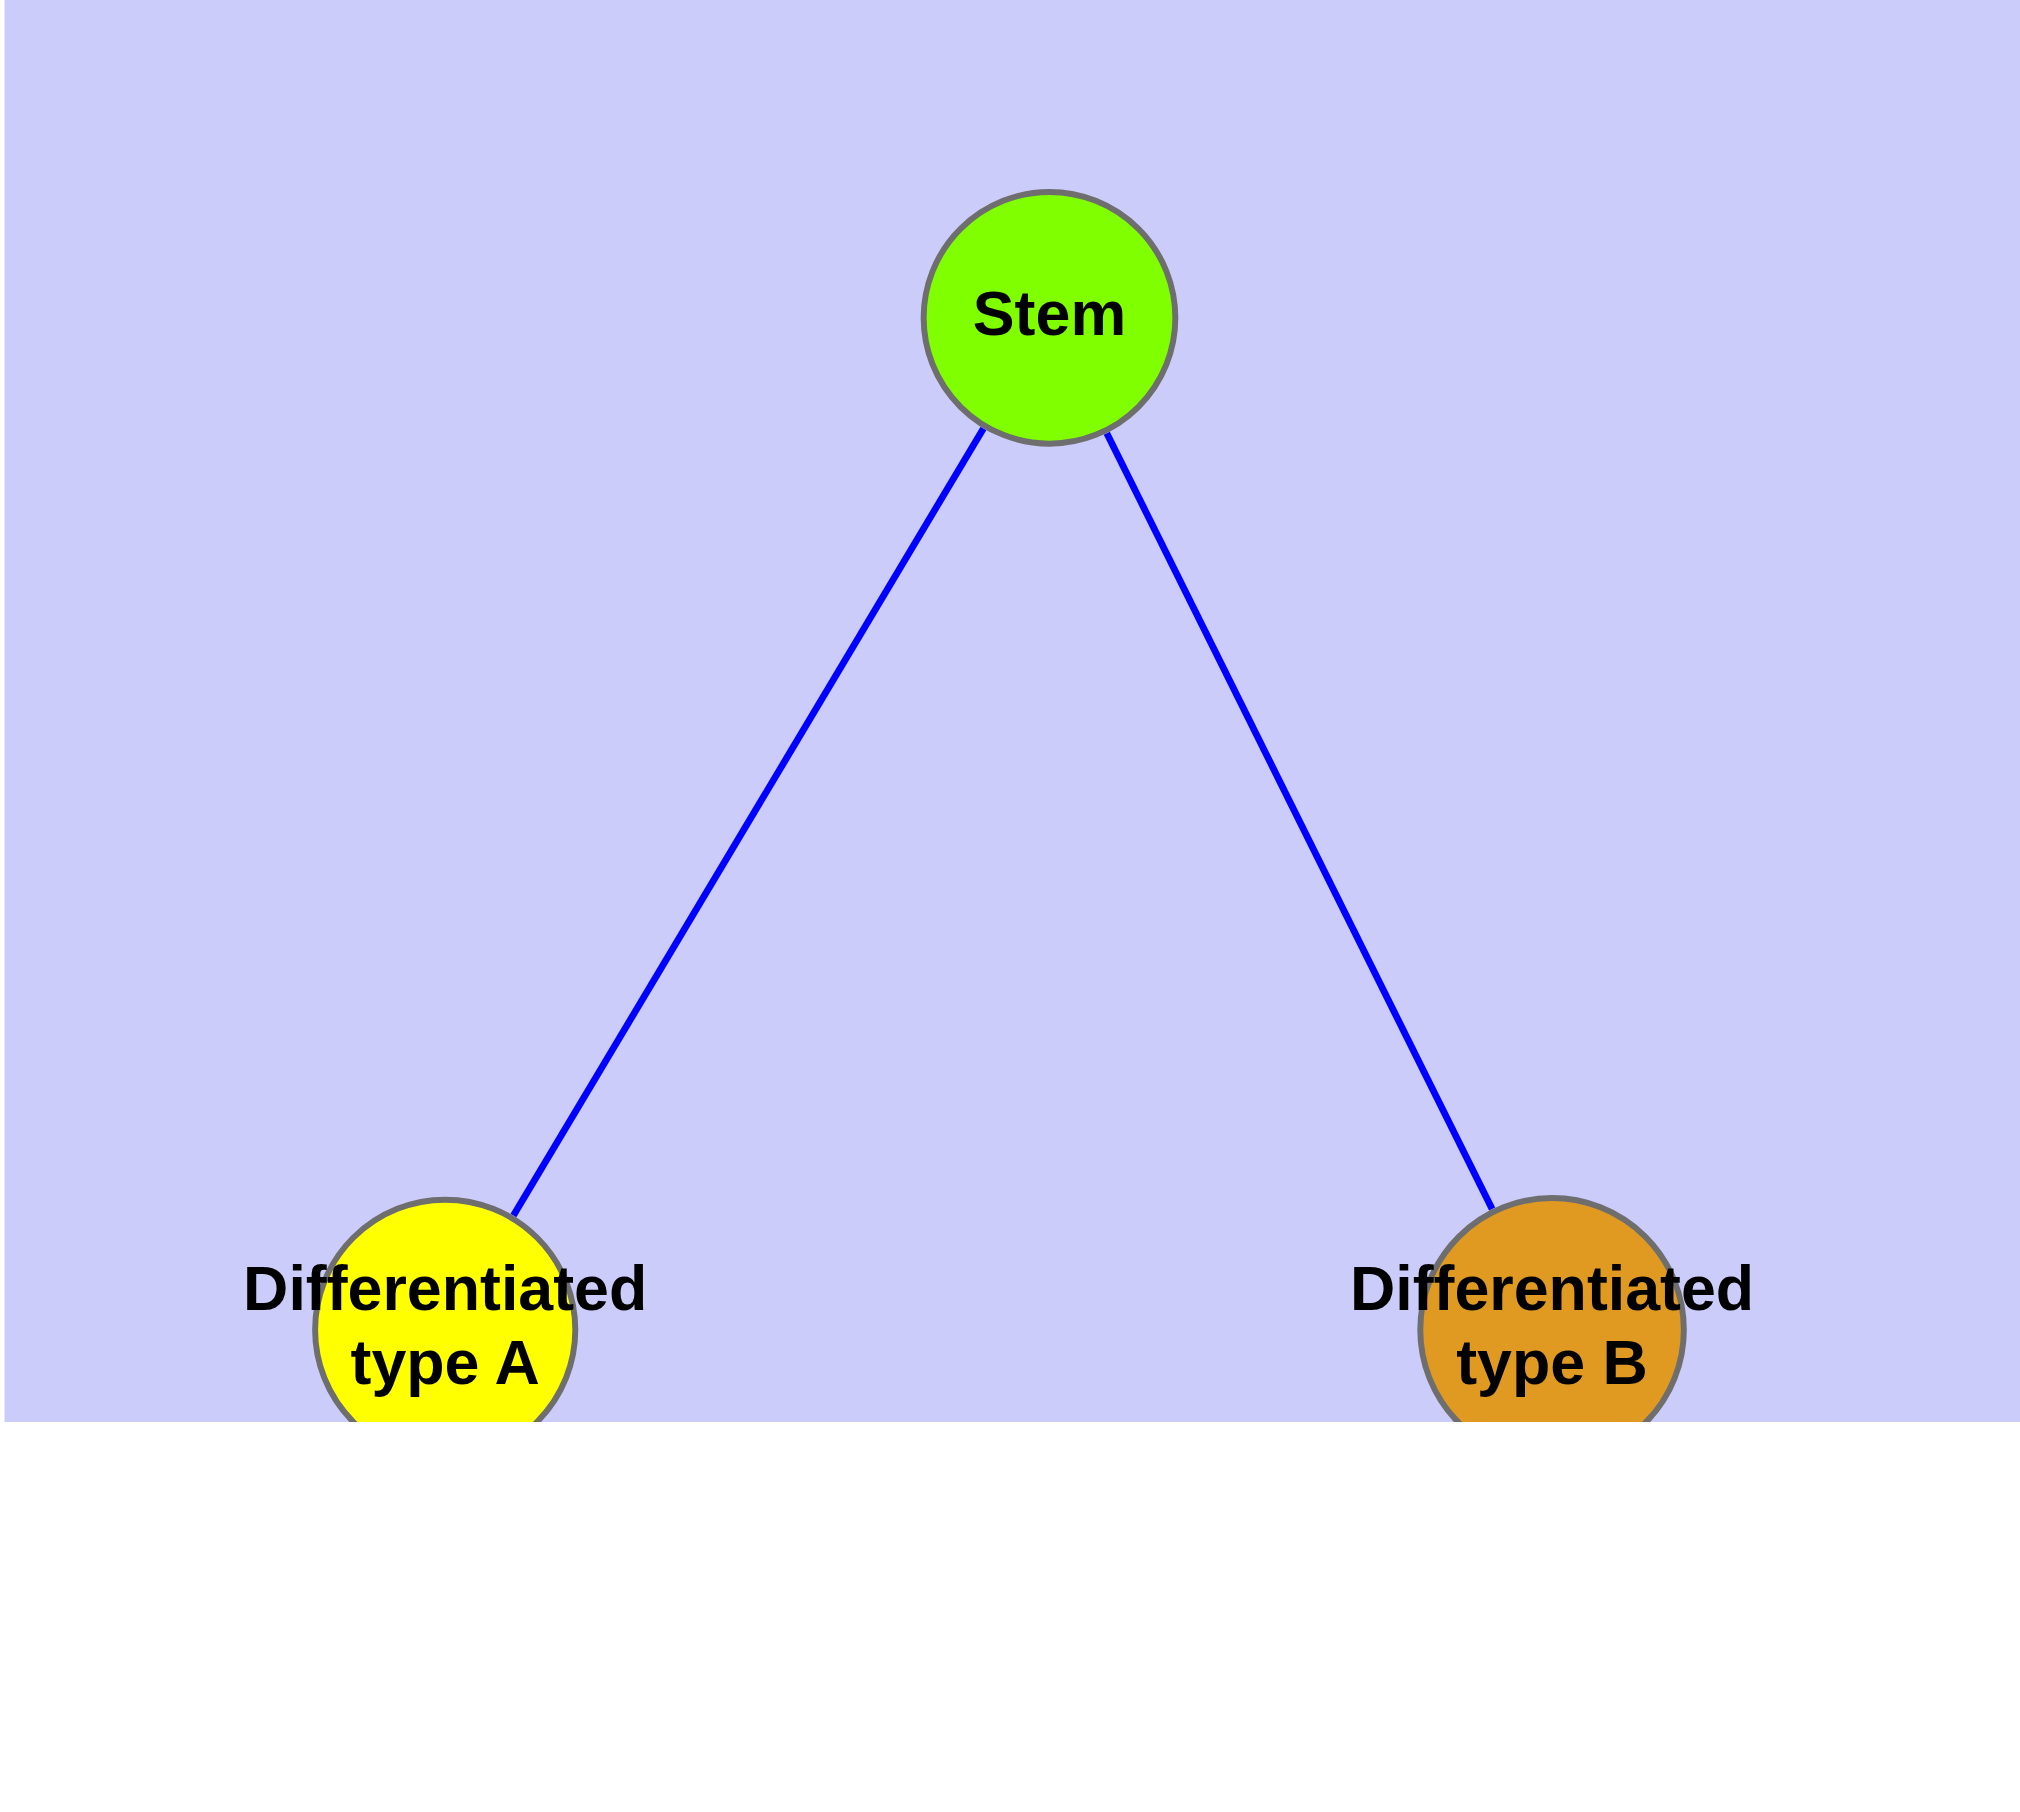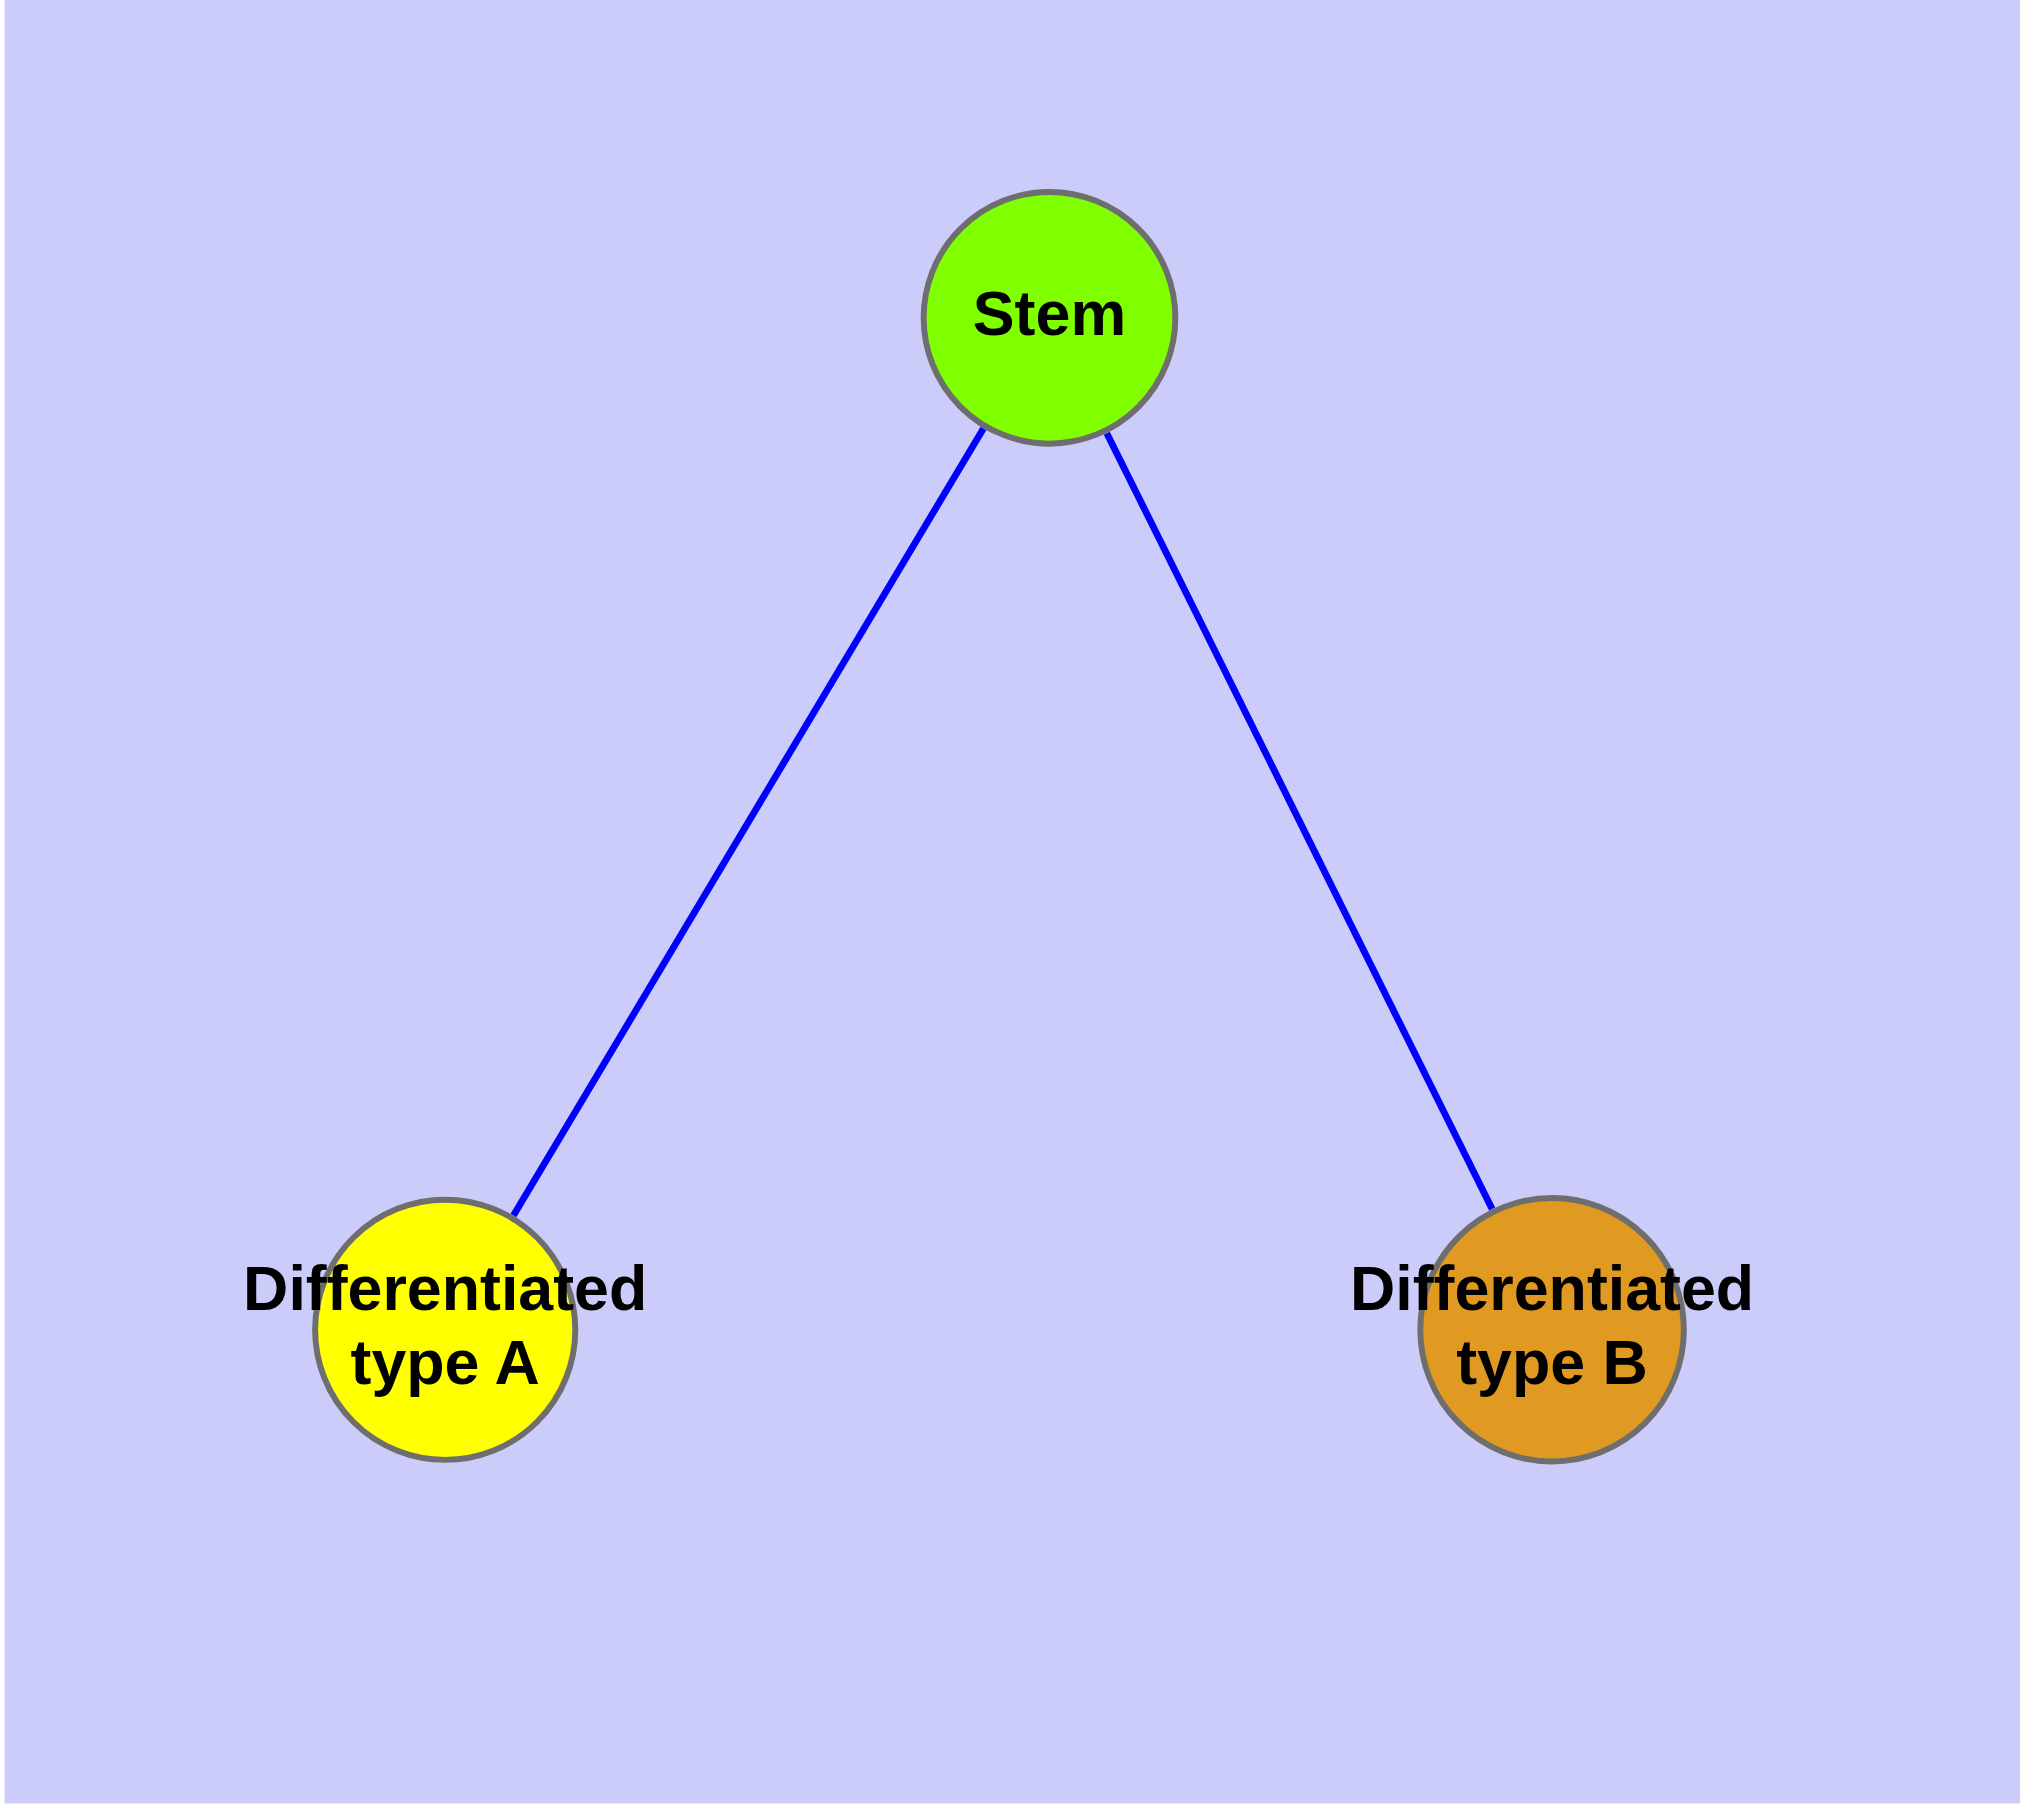--- a/index.html
+++ b/index.html
@@ -28,21 +28,21 @@
     font-weight: bold;
     fill: #000000;
     text-anchor: middle;
     dominant-baseline: middle;
     paint-order: normal;
   }
 </style>
 </head>
 <body>
 
-<div id="canvas" style="background: rgb(255, 255, 255); width: 2021px; height: 1812px;">
+<div id="canvas" style="background: rgb(255, 255, 255); width: 2021px; height: 1422px;">
   <svg id="graph-svg" viewBox="0 0 2384 2138" xmlns="http://www.w3.org/2000/svg">
     <rect id="bg-rect" x="5" y="0" width="2379" height="2128" fill="#ccccfa"></rect>
     <g id="edge-layer">
         <line x1="1160.0700636491938" y1="505.50258625927427" x2="605.4934210991879" y2="1434.2045655085128" stroke="#0000ff" stroke-width="8" stroke-linecap="butt"></line>
         <line x1="1305.6113711629093" y1="511.13486874960176" x2="1760.2749472703777" y2="1426.5957622948245" stroke="#0000ff" stroke-width="8" stroke-linecap="butt"></line>
       </g>
     <g id="node-layer">
         <g>
           <circle cx="1238" cy="375" r="148.5" fill="#7fff00" stroke="#6e6e6e" stroke-width="7"></circle>
           <text class="node-label" x="1238" y="375" font-size="74" fill="#000000"><tspan x="1238">Stem</tspan></text>

